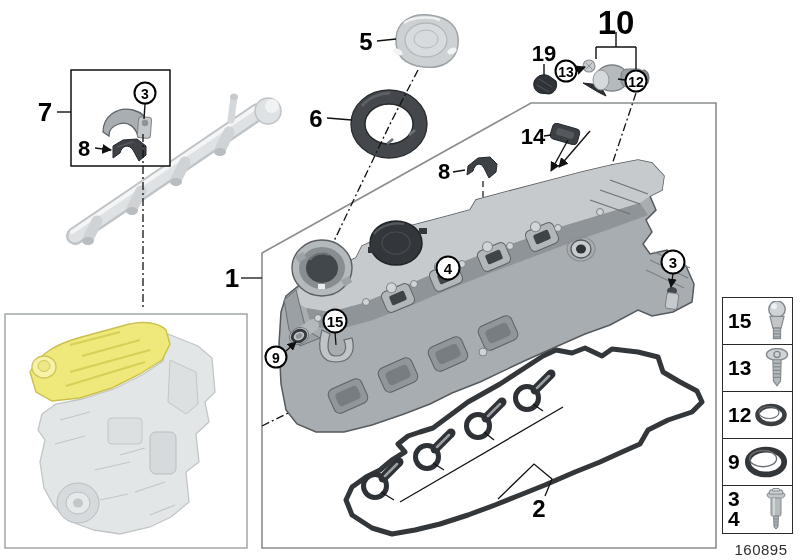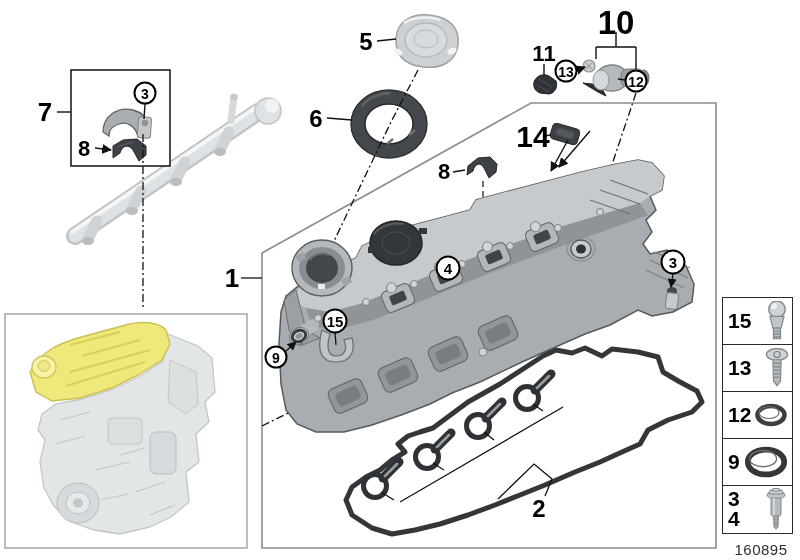--- a/index.html
+++ b/index.html
@@ -291,22 +291,22 @@
   </g>
 </svg>
 
 <div class="lbl" style="left:45px;top:112px;font-size:26px">7</div>
 <div class="lbl" style="left:84px;top:149px;font-size:22px">8</div>
 <div class="lbl" style="left:366px;top:42px;font-size:24px">5</div>
 <div class="lbl" style="left:316px;top:119px;font-size:24px">6</div>
 <div class="lbl" style="left:232px;top:278px;font-size:26px">1</div>
 <div class="lbl" style="left:444px;top:172px;font-size:22px">8</div>
 <div class="lbl" style="left:616px;top:22px;font-size:33px">10</div>
-<div class="lbl" style="left:544px;top:54px;font-size:22px">11</div>
-<div class="lbl" style="left:533px;top:137px;font-size:30px">14</div>
+<div class="lbl" style="left:544px;top:54px;font-size:22px">19</div>
+<div class="lbl" style="left:533px;top:137px;font-size:22px">14</div>
 <div class="lbl" style="left:539px;top:509px;font-size:24px">2</div>
 
 <div class="cc s23" style="left:145px;top:93px">3</div>
 <div class="cc s23" style="left:566px;top:71px">13</div>
 <div class="cc s23" style="left:636px;top:81px">12</div>
 <div class="cc s25" style="left:448px;top:268px">4</div>
 <div class="cc s25" style="left:335px;top:321px">15</div>
 <div class="cc s23" style="left:276px;top:357px">9</div>
 <div class="cc s25" style="left:673px;top:262px">3</div>
 

